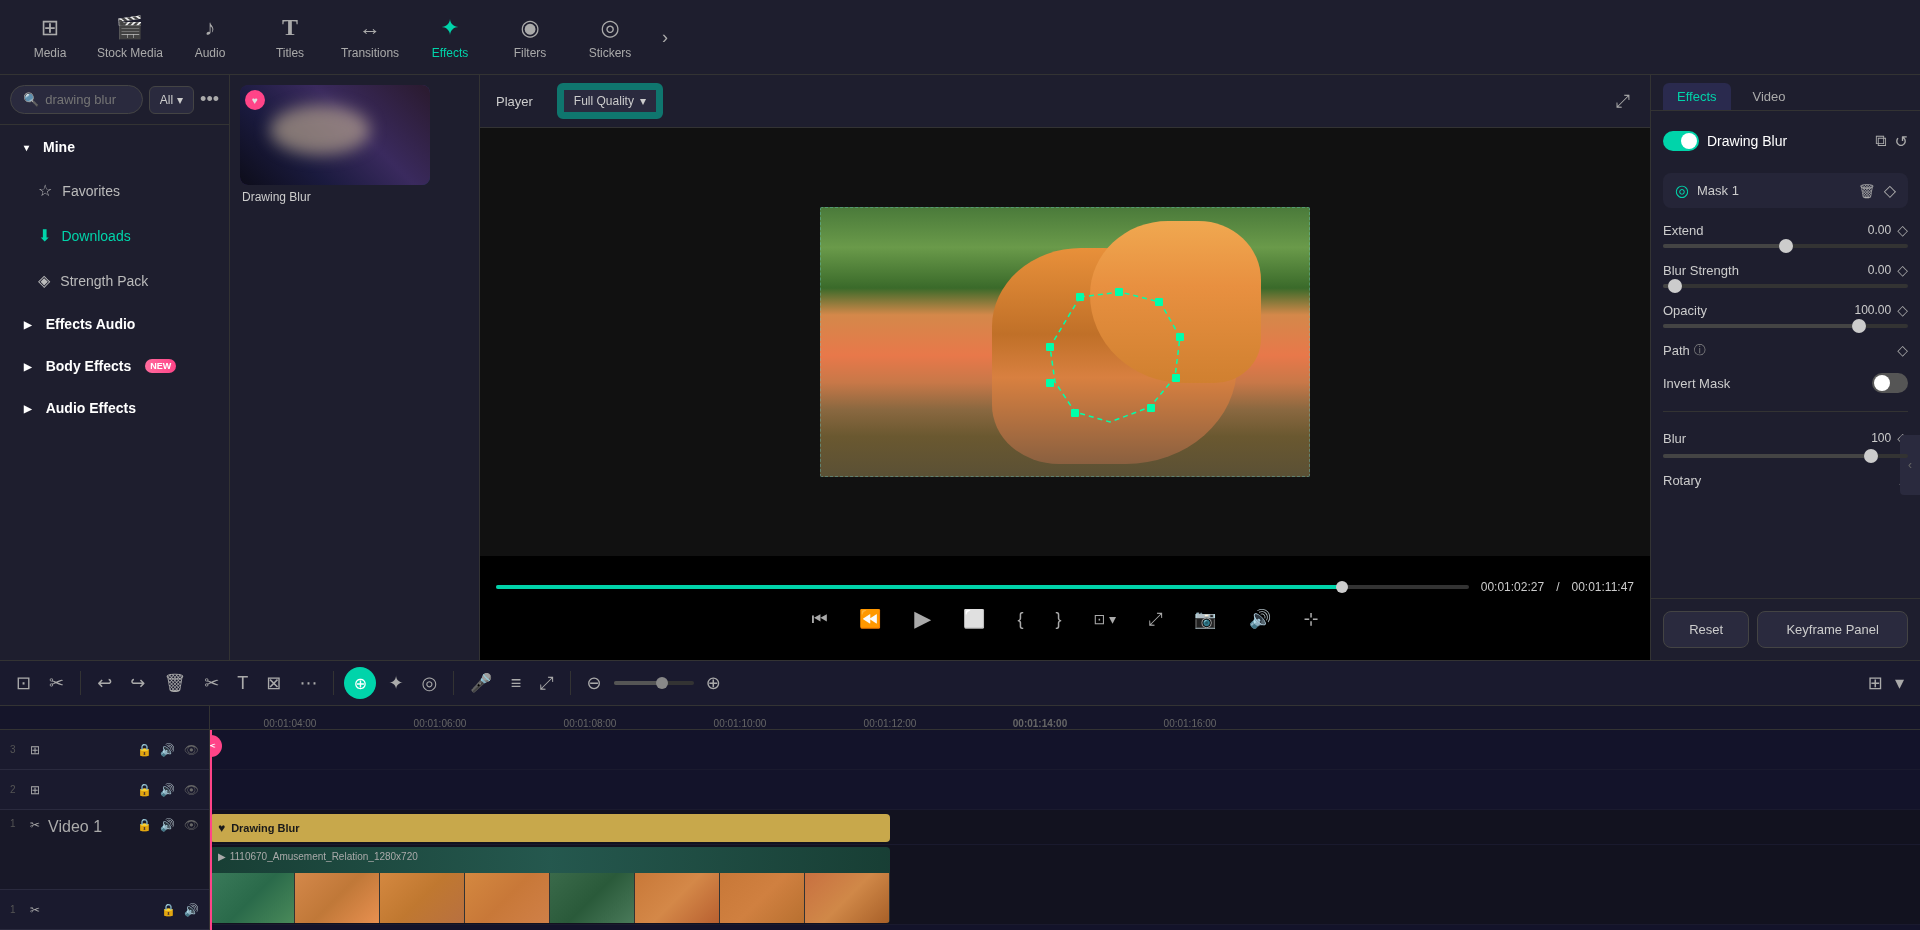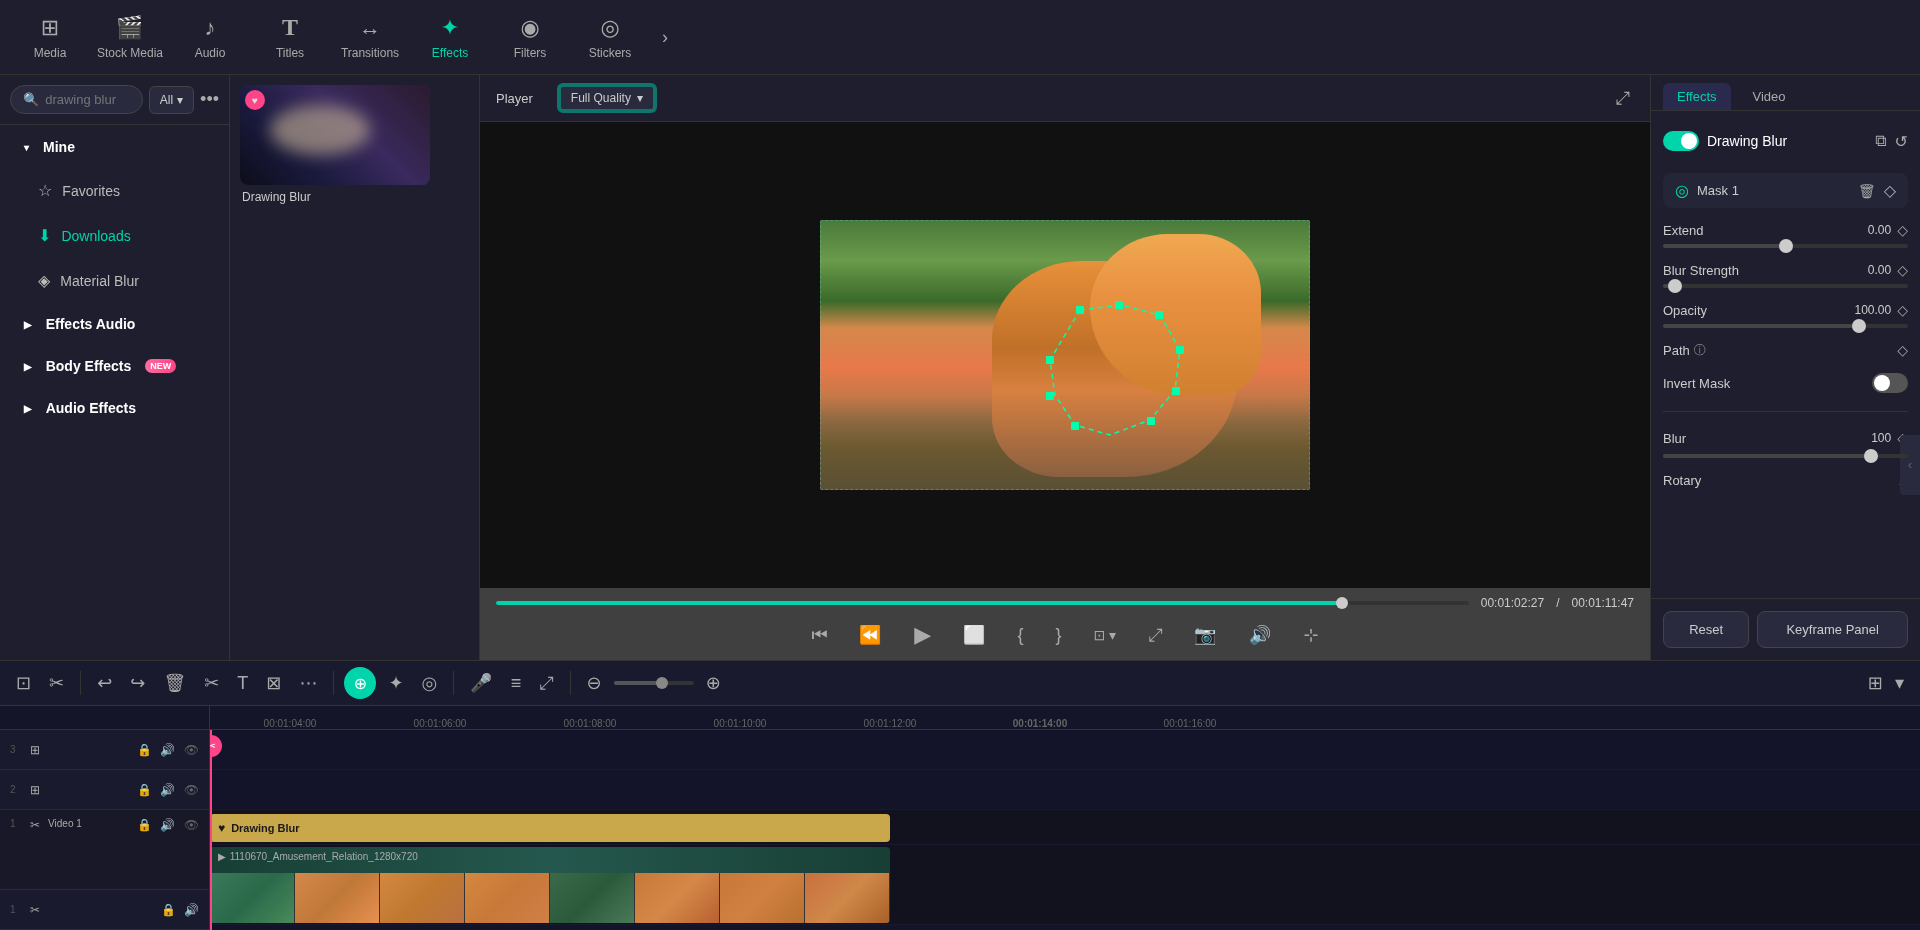--- a/index.html
+++ b/index.html
@@ -205,21 +205,21 @@
       padding: 8px 16px;
       display: flex;
       align-items: center;
       gap: 24px;
       border-bottom: 1px solid #333;
       flex-shrink: 0;
     }
     .player-label { color: #ccc; font-size: 13px; }
     .quality-btn {
       background: #2a2a3e;
-      border: 4px solid #0f766e;
+      border: 7px solid #0f766e;
       border-radius: 6px;
       padding: 4px 10px;
       color: #ccc;
       cursor: pointer;
       display: flex;
       align-items: center;
       gap: 6px;
       font-size: 12px;
     }
     .player-spacer { flex: 1; }
@@ -240,22 +240,22 @@
       justify-content: center;
       overflow: hidden;
     }
     
     .mask-overlay {
       position: absolute;
       top: 0; left: 0; right: 0; bottom: 0;
       pointer-events: none;
     }
     .player-controls {
-      background: #404040;
-      padding: 8px 16px;
+      background: #000000;
+      padding: 24px 16px;
       flex-shrink: 0;
     }
     .progress-bar-container {
       display: flex;
       align-items: center;
       gap: 12px;
       margin-bottom: 8px;
     }
     .progress-bar {
       flex: 1;
@@ -584,21 +584,21 @@
     .track-label-row {
       height: 40px;
       display: flex;
       align-items: center;
       padding: 0 10px;
       gap: 8px;
       border-bottom: 1px solid #2a2a3e;
       color: #aaa;
       font-size: 12px;
     }
-    .track-name { flex: 1; font-size: 10px; }
+    .track-name { flex: 1; font-size: 16px; }
     .track-icon-btn { background: transparent; border: none; color: #666; cursor: pointer; font-size: 12px; }
 
     .timeline-tracks-area {
       flex: 1;
       overflow-x: auto;
       overflow-y: auto;
       position: relative;
     }
 
     
@@ -834,21 +834,21 @@
         <div class="nav-item" style="padding-left:30px;">
           <span class="nav-icon">☆</span>
           <span>Favorites</span>
         </div>
         <div class="nav-item active-nav" style="padding-left:30px;color:#00d4aa;">
           <span class="nav-icon">⬇</span>
           <span>Downloads</span>
         </div>
         <div class="nav-item" style="padding-left:30px;">
           <span class="nav-icon">◈</span>
-          <span>Material Blur</span>
+          <span>Strength Pack</span>
         </div>
 
         <div class="nav-item section-header">
           <span class="nav-arrow">▶</span>
           <span>Effects Audio</span>
         </div>
 
         <div class="nav-item section-header">
           <span class="nav-arrow">▶</span>
           <span>Body Effects</span>

